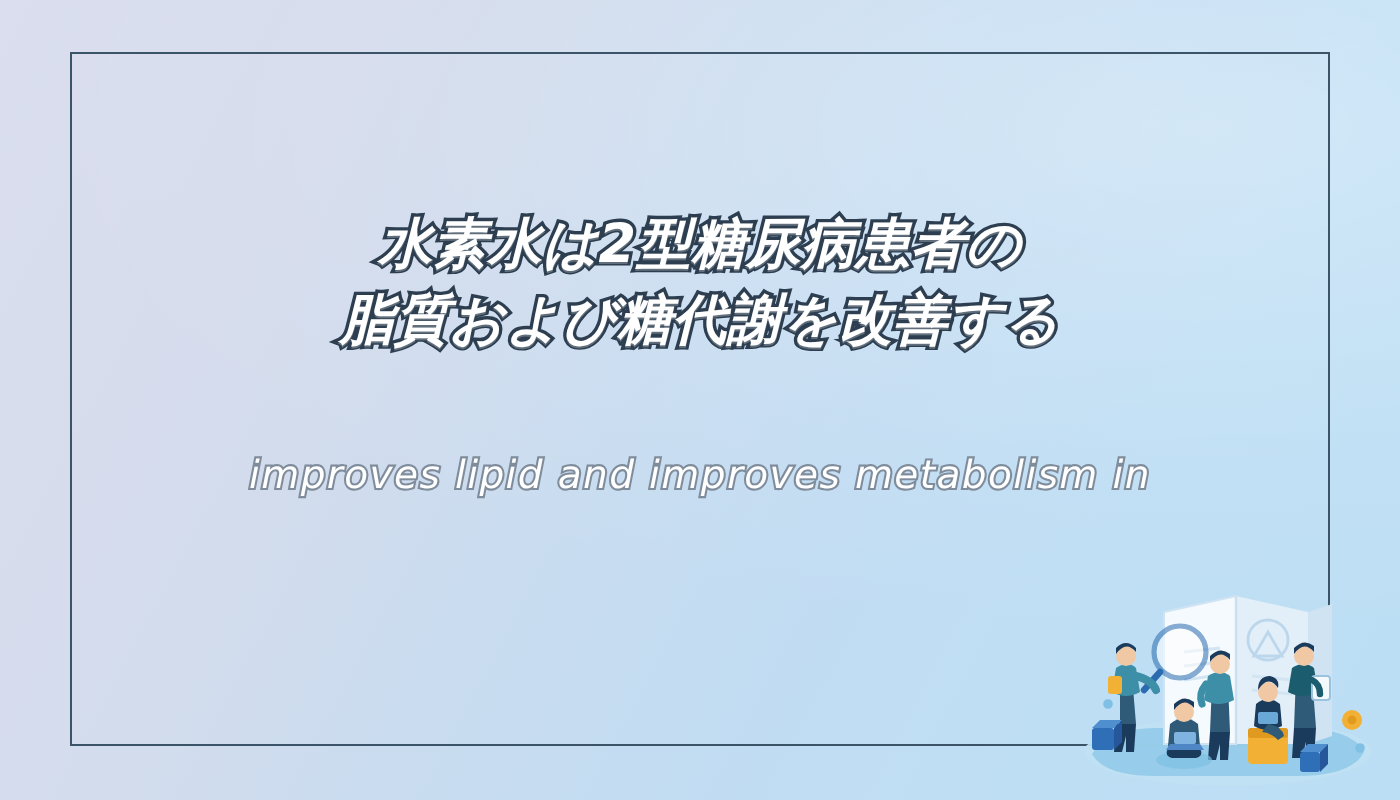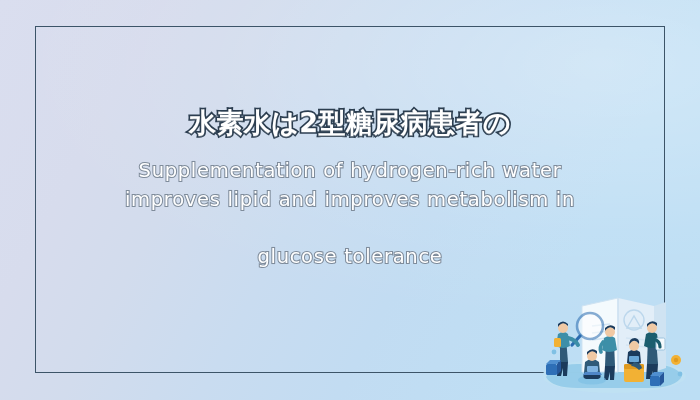--- a/index.html
+++ b/index.html
@@ -53,20 +53,21 @@
     position: absolute;
     left: 35px;
     top: 26px;
     width: 630px;
     height: 347px;
     box-sizing: border-box;
     display: flex;
     flex-direction: column;
     align-items: flex-start;
     justify-content: flex-start;
+    font-style: italic;
   }
 
   #title-ja {
     margin: 0;
     padding: 0 20px;
     width: 100%;
     box-sizing: border-box;
     text-align: center;
     font-size: 27px;
     font-weight: 700;
@@ -110,27 +111,27 @@
 <div id="slide">
 
   <div id="bg-sheen"></div>
 
   <div id="frame"></div>
 
   <div id="content">
 
     <h1 id="title-ja">
       <span>水素水は2型糖尿病患者の</span><br>
+      <span>脂質および糖代謝を改善する</span>
     </h1>
 
     <h2 id="title-en">
-      <span>Supplementation of hydrogen-rich water</span><br>
+      <br>
       <span>improves lipid and improves metabolism in</span><br>
       <br>
-      <span>glucose tolerance</span>
     </h2>
 
   </div>
 
   <svg id="illustration" viewBox="0 0 168 122" xmlns="http://www.w3.org/2000/svg">
 
     <ellipse cx="84" cy="100" rx="72" ry="17" fill="#bfe0f2" opacity="0.95"></ellipse>
     <path d="M16 101 Q24 88 48 88 L118 88 Q146 88 152 100 Q146 112 118 112 L48 112 Q22 112 16 101 Z" fill="#8fc9e8" opacity="0.85"></path>
 
     <g>

